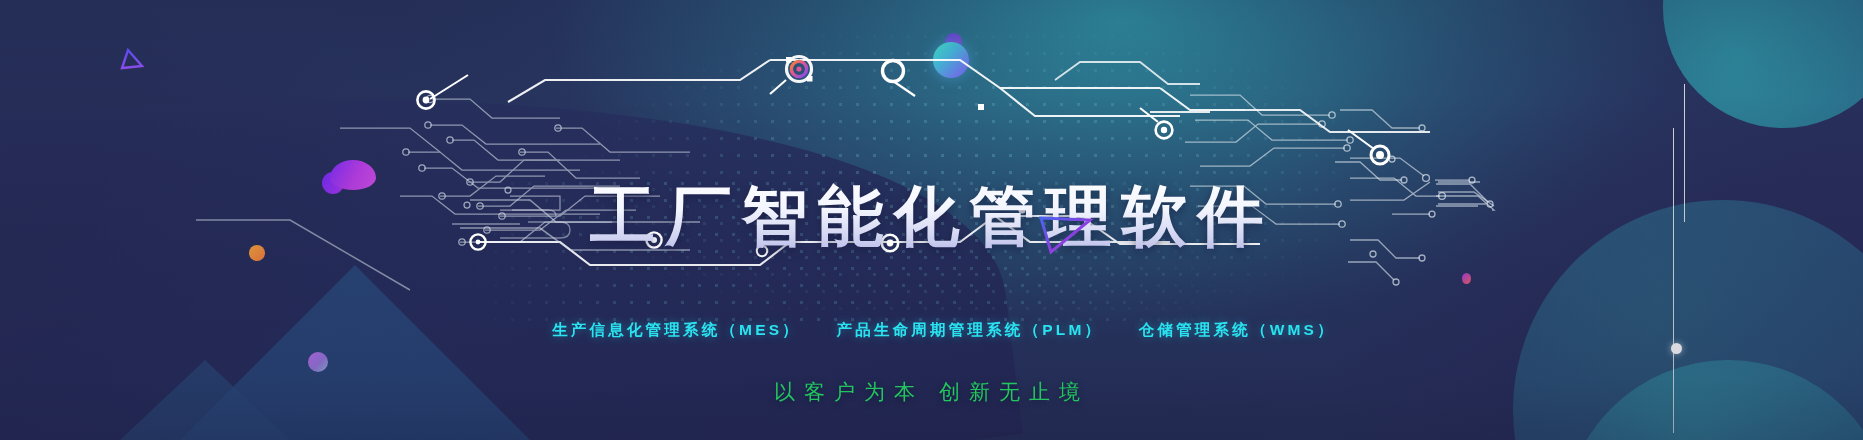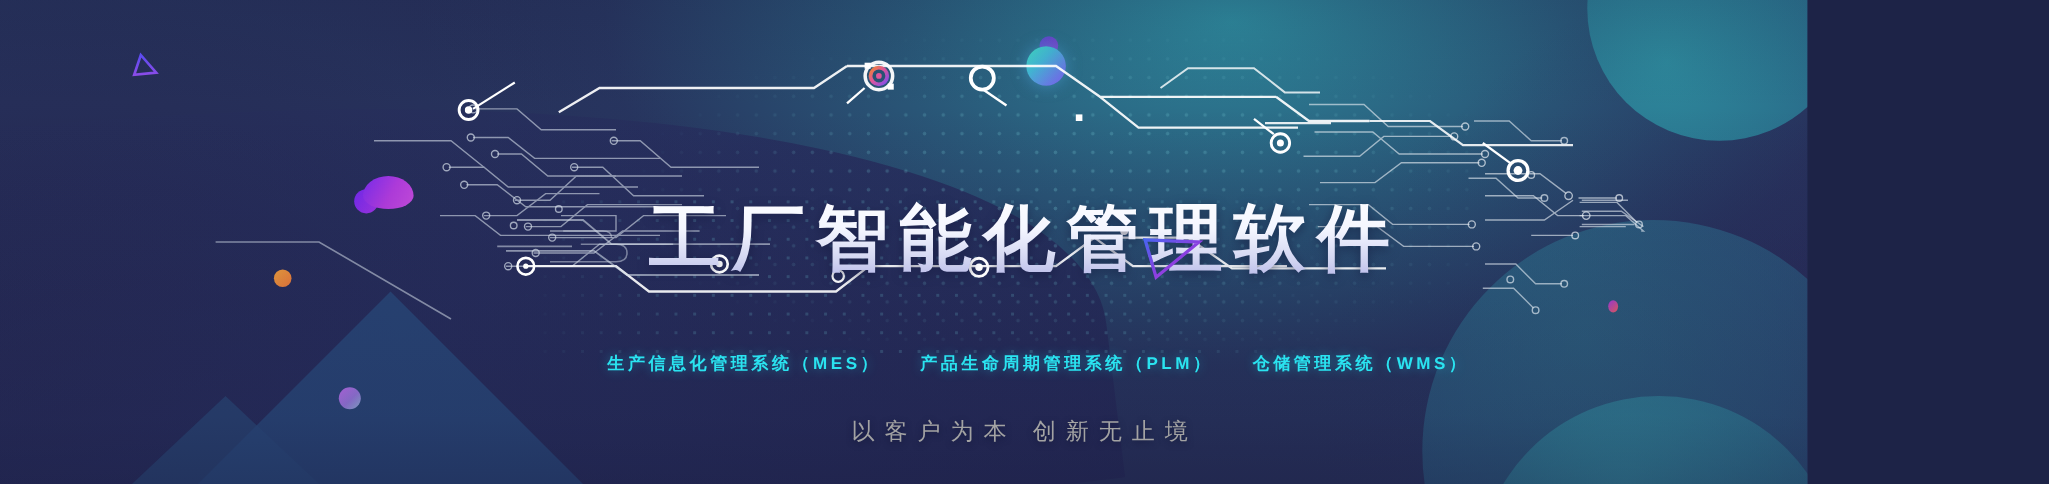--- a/index.html
+++ b/index.html
@@ -1,19 +1,19 @@
 <!DOCTYPE html>
 <html><head>
 <meta charset="utf-8">
 <style>
   html,body{margin:0;padding:0;background:#1d2347;}
   *{box-sizing:border-box;}
   #banner{
     position:relative;
-    width:1643px;height:440px;
+    width:1863px;height:440px;
     overflow:hidden;
     font-family:"Liberation Sans","DejaVu Sans",sans-serif;
     background:#27305a;
   }
   .layer{position:absolute;top:0;left:0;width:1863px;height:440px;pointer-events:none;}
   
   #bg-base{
     background:
       radial-gradient(1100px 620px at 1180px 40px, #2a7f92 0%, #256f87 18%, #28557a 42%, #27406b 62%, #283böl 100%),
       linear-gradient(115deg,#2b3563 0%,#2a4a72 38%,#2f7b90 68%,#2b6a88 100%);
@@ -66,21 +66,21 @@
   }
   #systems-row{
     position:absolute;left:0;top:320px;width:1863px;text-align:center;z-index:40;
     color:#2ae3f0;font-size:15.5px;letter-spacing:3.2px;font-weight:bold;
     text-shadow:0 0 10px rgba(30,200,225,.45);
     padding-left:25px;
   }
   #systems-row .sys{display:inline-block;margin:0 14px;}
   #tagline{
     position:absolute;left:0;top:378px;width:1863px;text-align:center;z-index:40;
-    color:#a3a3a3;font-size:21px;letter-spacing:9px;
+    color:#22c55e;font-size:21px;letter-spacing:9px;
     text-shadow:0 2px 6px rgba(16,20,52,.7);
   }
   
   .shape{position:absolute;}
   #circle-tr{
     right:-40px;top:-112px;width:240px;height:240px;border-radius:50%;
     background:radial-gradient(circle at 30% 70%, #2e8ea0 0%, #2b7a93 45%, #2a5f84 100%);
     opacity:.92;
   }
   #circle-br{

